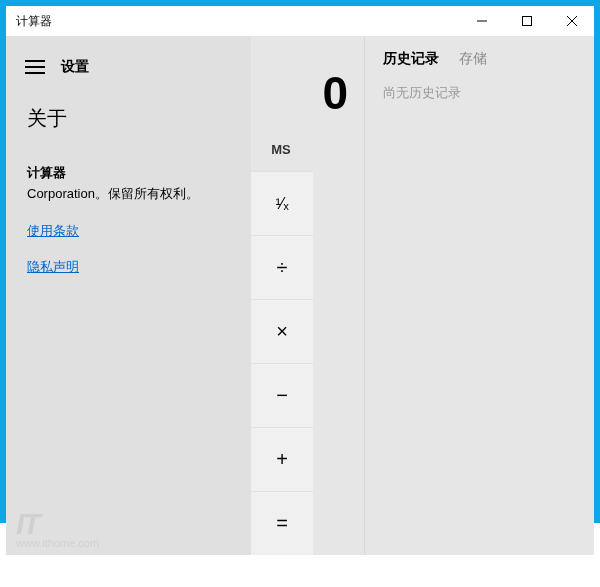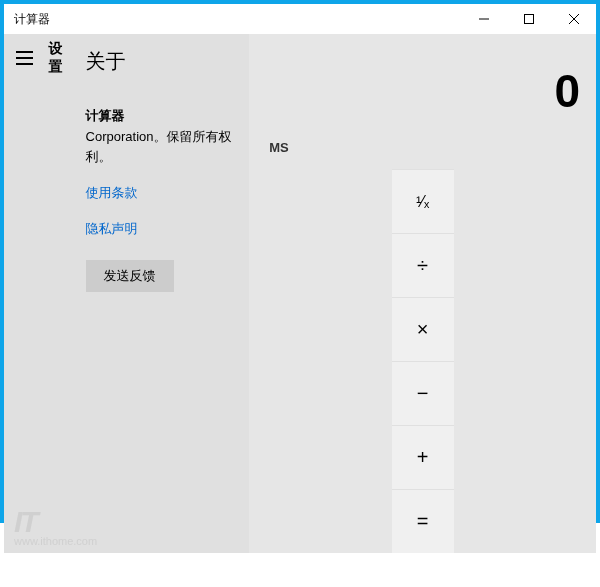--- a/index.html
+++ b/index.html
@@ -1,33 +1,33 @@
 <!DOCTYPE html>
 <html><head>
 <meta charset="utf-8">
 <style>
 * { margin: 0; padding: 0; box-sizing: border-box; font-family: "Microsoft YaHei", "Segoe UI", sans-serif; }
 body { width: 600px; height: 587px; background: #fff; overflow: hidden; }
-.window { width: 600px; height: 523px; border: 4px solid #0ea5e9; background: #b91c1c; display: flex; flex-direction: column; }
+.window { width: 600px; height: 523px; border: 6px solid #0ea5e9; background: #b91c1c; display: flex; flex-direction: column; }
 .titlebar { height: 30px; background: #fff; display: flex; align-items: center; }
 .titlebar-title { font-size: 12px; padding-left: 10px; color: #000; flex: 1; }
 .win-controls { display: flex; height: 100%; }
 .win-btn { width: 45px; height: 30px; display: flex; align-items: center; justify-content: center; font-size: 12px; font-family: "Segoe MDL2 Assets", sans-serif; cursor: default; }
 .win-btn svg { width: 10px; height: 10px; }
 .content { flex: 1; display: flex; position: relative; }
-.settings-panel { width: 245px; background: #e0e0e0; display: flex; padding: 0; position: relative; z-index: 2; }
+.settings-panel { width: 245px; background: #e0e0e0; display: flex; flex-direction: column; padding: 7px; position: relative; z-index: 2; }
 .settings-header { display: flex; align-items: center; height: 48px; padding-left: 12px; gap: 16px; }
 .hamburger { width: 20px; height: 14px; display: flex; flex-direction: column; justify-content: space-between; cursor: pointer; }
 .hamburger span { height: 2px; background: #000; width: 100%; }
 .settings-title { font-size: 14px; font-weight: bold; }
 .about-section { padding: 14px 14px 0 14px; }
 .about-heading { font-size: 20px; font-weight: normal; margin-bottom: 32px; }
 .app-name { font-size: 13px; font-weight: bold; margin-bottom: 2px; }
 .app-line { font-size: 13px; line-height: 1.5; }
-.link { color: #0066cc; font-size: 13px; display: inline-block; margin-top: 18px; cursor: pointer; }
+.link { color: #0066cc; text-decoration: underline; font-size: 13px; display: inline-block; margin-top: 18px; cursor: pointer; }
 .feedback-btn { margin-top: 22px; background: #cccccc; border: none; padding: 7px 18px; font-size: 13px; cursor: pointer; }
 .calc-area { flex: 1; background: #e6e6e6; display: flex; }
 .calc-main { flex: 1; display: flex; flex-direction: column; position: relative; }
 .display { text-align: right; font-size: 46px; font-weight: 600; padding: 30px 16px 8px 0; color: #000; }
 .mem-row { display: flex; justify-content: flex-start; padding: 6px 0; }
 .mem-btn { width: 60px; text-align: center; font-size: 13px; font-weight: bold; color: #333; padding: 8px 0; }
 .op-col { display: flex; flex-direction: column; }
 .op-btn { height: 64px; width: 62px; background: #f0f0f0; border-top: 1px solid #e0e0e0; display: flex; align-items: center; justify-content: center; font-size: 20px; color: #000; cursor: pointer; }
 .op-btn.frac { font-size: 16px; }
 .history-panel { width: 230px; background: #e6e6e6; border-left: 1px solid #d8d8d8; padding: 14px 18px; }
@@ -76,42 +76,48 @@
             <span></span>
         </div>
         <div class="settings-title">设置</div>
       </div>
       <div class="about-section">
         <div class="about-heading">关于</div>
         <div class="app-name">计算器</div>
         <div class="app-line">Corporation。保留所有权利。</div>
         <a class="link">使用条款</a><br>
         <a class="link">隐私声明</a><br>
-        <button class="feedback-btn">发送反馈</button>
       </div>
     </div>
 
     <div class="calc-area">
       <div class="calc-main">
         <div class="display">0</div>
         <div class="mem-row">
           <div class="mem-btn">MS</div>
         </div>
-        <div style="flex:1; display:flex; justify-content:center;">
+        <div style="flex:1; display:flex; justify-content:flex-start;">
           <div class="op-col">
             <div class="op-btn frac">¹⁄ₓ</div>
             <div class="op-btn">÷</div>
             <div class="op-btn">×</div>
             <div class="op-btn">−</div>
             <div class="op-btn">+</div>
             <div class="op-btn">=</div>
           </div>
         </div>
       </div>
 
+      <div class="history-panel">
+        <div class="history-tabs">
+          <div class="htab active">历史记录</div>
+          <div class="htab inactive">存储</div>
+        </div>
+        <div class="history-empty">尚无历史记录</div>
+      </div>
     </div>
 
     <div class="watermark">
       <span class="logo">IT</span>
       <span class="url">www.ithome.com</span>
     </div>
 
   </div>
 </div>
 

